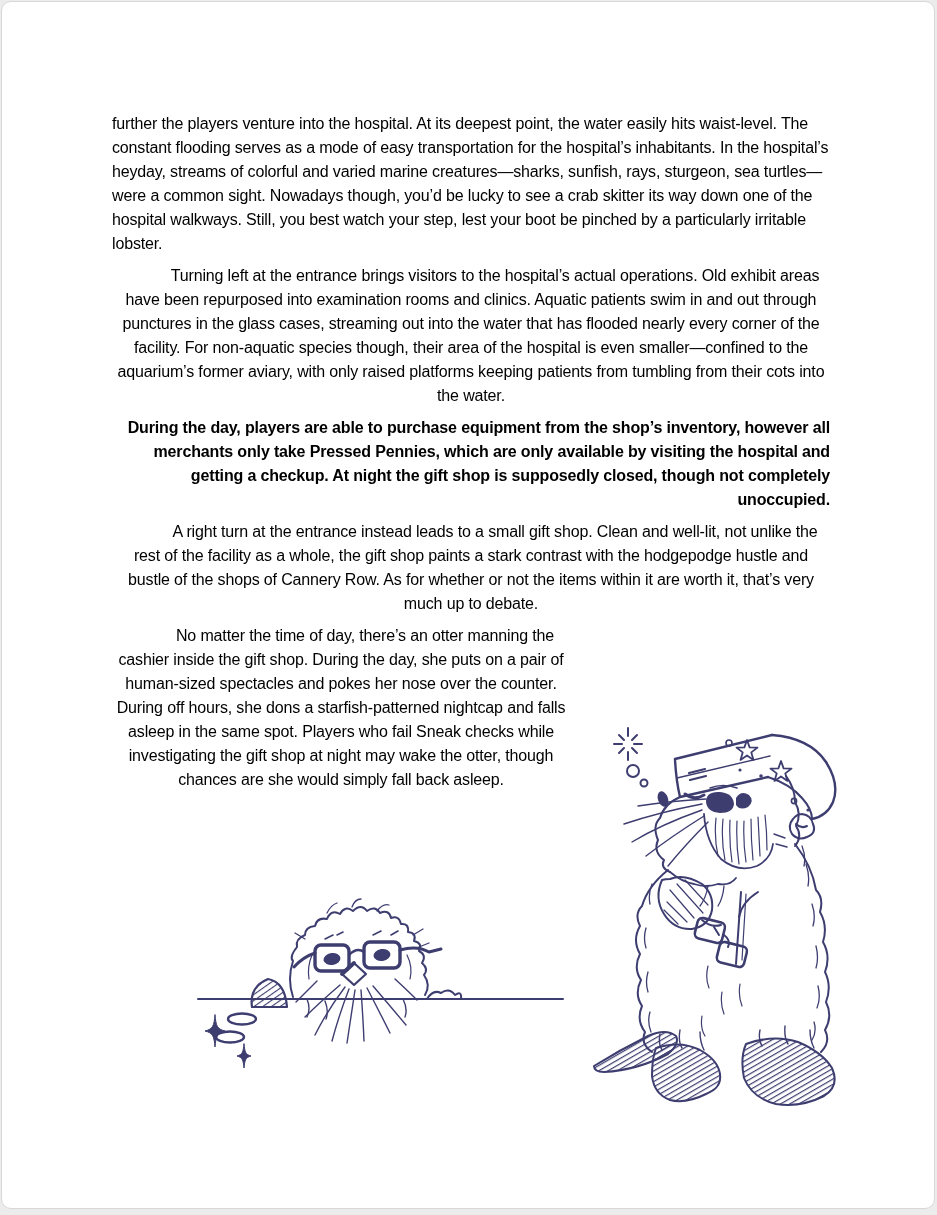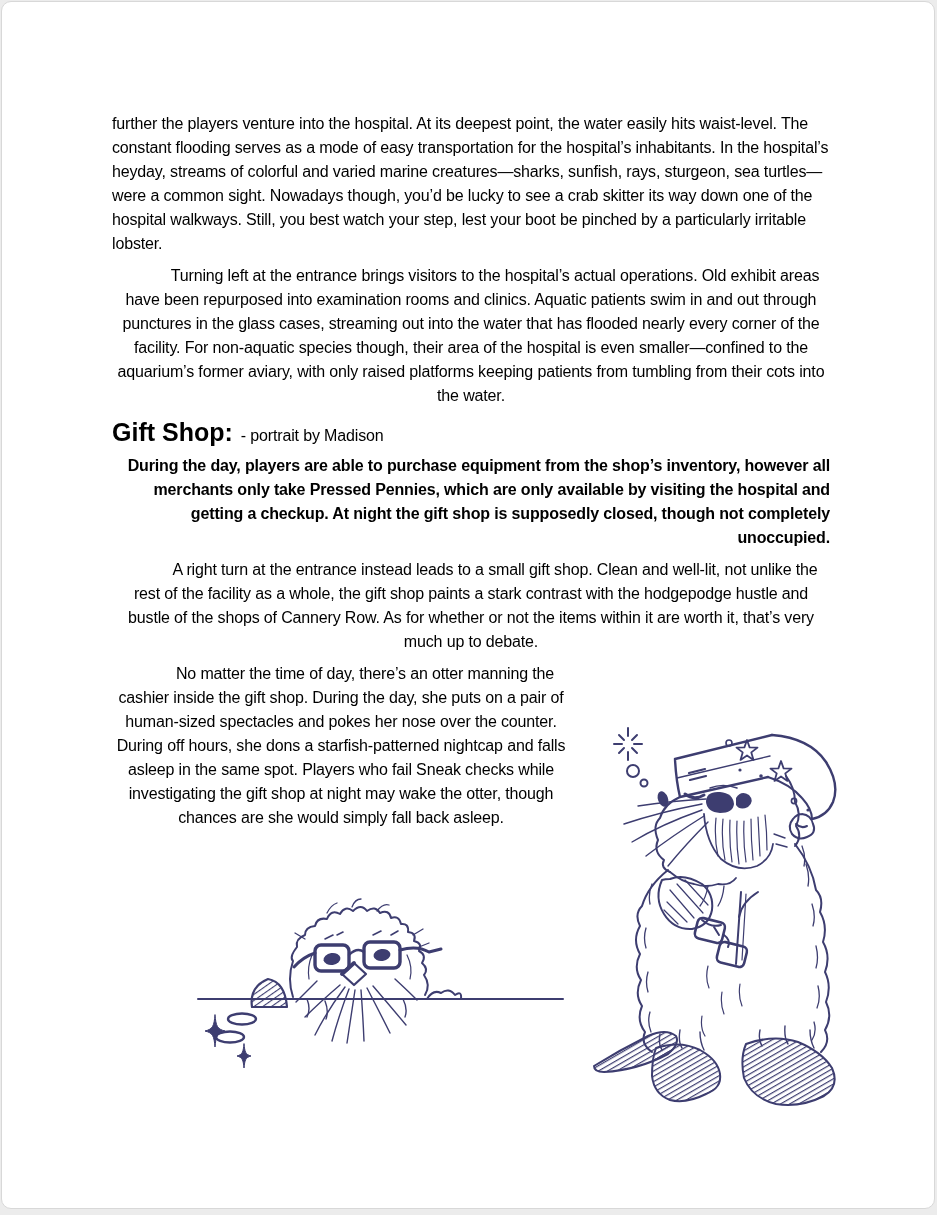--- a/index.html
+++ b/index.html
@@ -43,21 +43,20 @@
 <body>
 
 <div class="page">
   <div class="content">
 
     <p>further the players venture into the hospital. At its deepest point, the water easily hits waist-level. The constant flooding serves as a mode of easy transportation for the hospital’s inhabitants. In the hospital’s heyday, streams of colorful and varied marine creatures—sharks, sunfish, rays, sturgeon, sea turtles—were a common sight. Nowadays though, you’d be lucky to see a crab skitter its way down one of the hospital walkways. Still, you best watch your step, lest your boot be pinched by a particularly irritable lobster.</p>
 
 
     <p class="indent">Turning left at the entrance brings visitors to the hospital’s actual operations. Old exhibit areas have been repurposed into examination rooms and clinics. Aquatic patients swim in and out through punctures in the glass cases, streaming out into the water that has flooded nearly every corner of the facility. For non-aquatic species though, their area of the hospital is even smaller—confined to the aquarium’s former aviary, with only raised platforms keeping patients from tumbling from their cots into the water.</p>
 
-    <h1 class="gift"><span>Gift Shop:</span><span class="heading-note">- portrait by Madison</span></h1>
 
     <p class="bold-note">During the day, players are able to purchase equipment from the shop’s inventory, however all merchants only take Pressed Pennies, which are only available by visiting the hospital and getting a checkup. At night the gift shop is supposedly closed, though not completely unoccupied.</p>
 
     <p class="indent">A right turn at the entrance instead leads to a small gift shop. Clean and well-lit, not unlike the rest of the facility as a whole, the gift shop paints a stark contrast with the hodgepodge hustle and bustle of the shops of Cannery Row. As for whether or not the items within it are worth it, that’s very much up to debate.</p>
 
     <p class="indent narrow">No matter the time of day, there’s an otter manning the cashier inside the gift shop. During the day, she puts on a pair of human-sized spectacles and pokes her nose over the counter. During off hours, she dons a starfish-patterned nightcap and falls asleep in the same spot. Players who fail Sneak checks while investigating the gift shop at night may wake the otter, though chances are she would simply fall back asleep.</p>
   </div>
 
   <svg id="night-otter" class="illu" width="345" height="400" viewBox="0 0 345 400">
     <defs>

